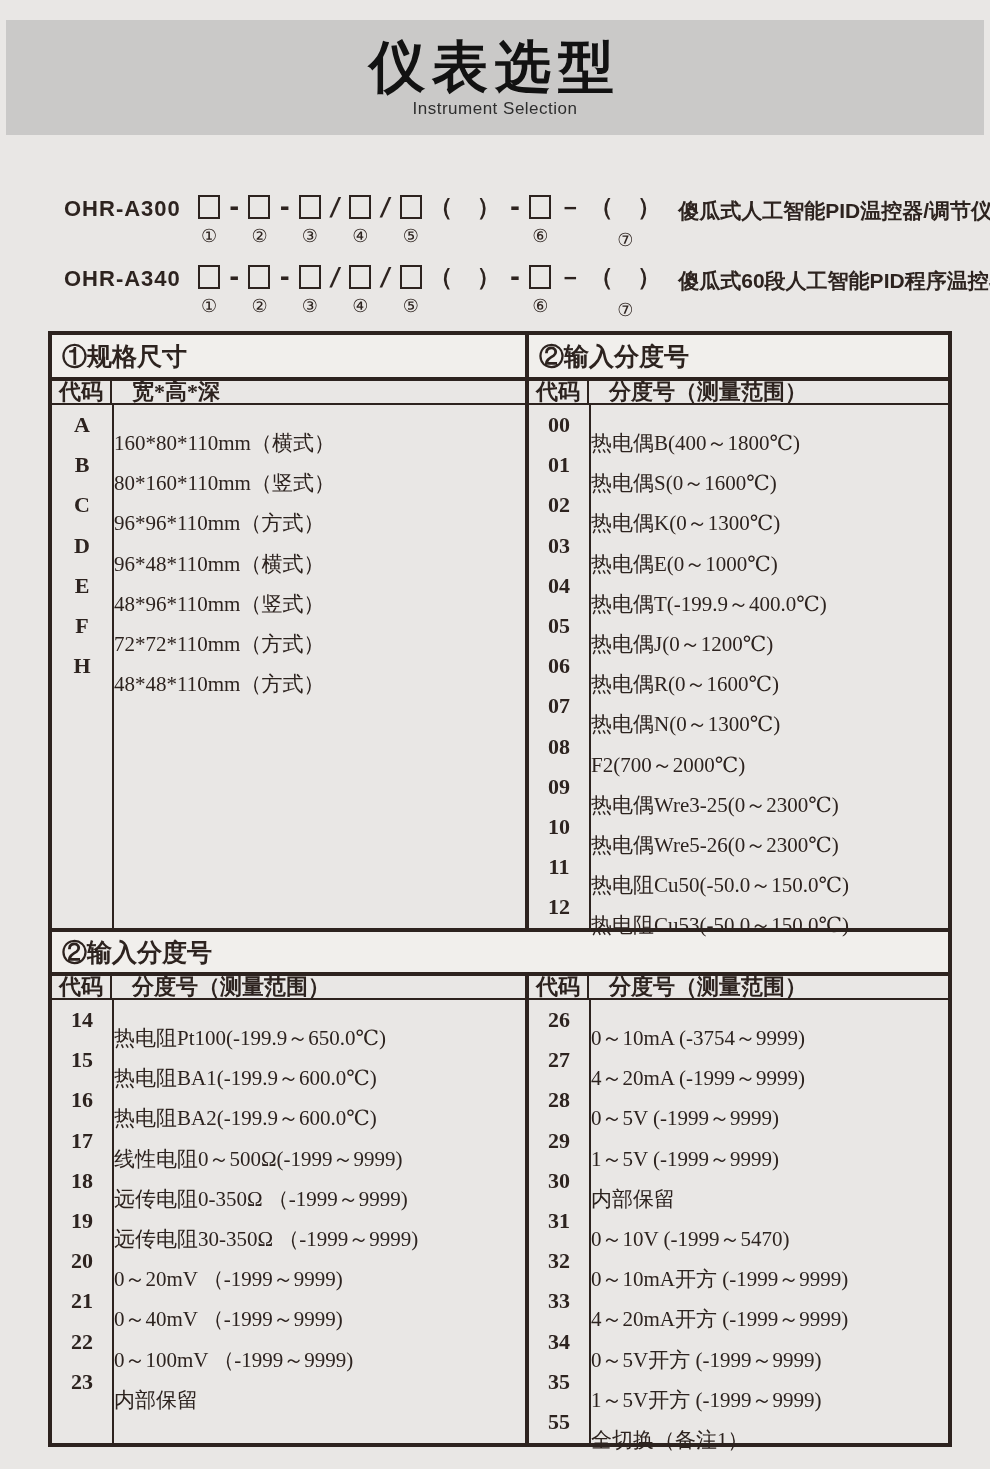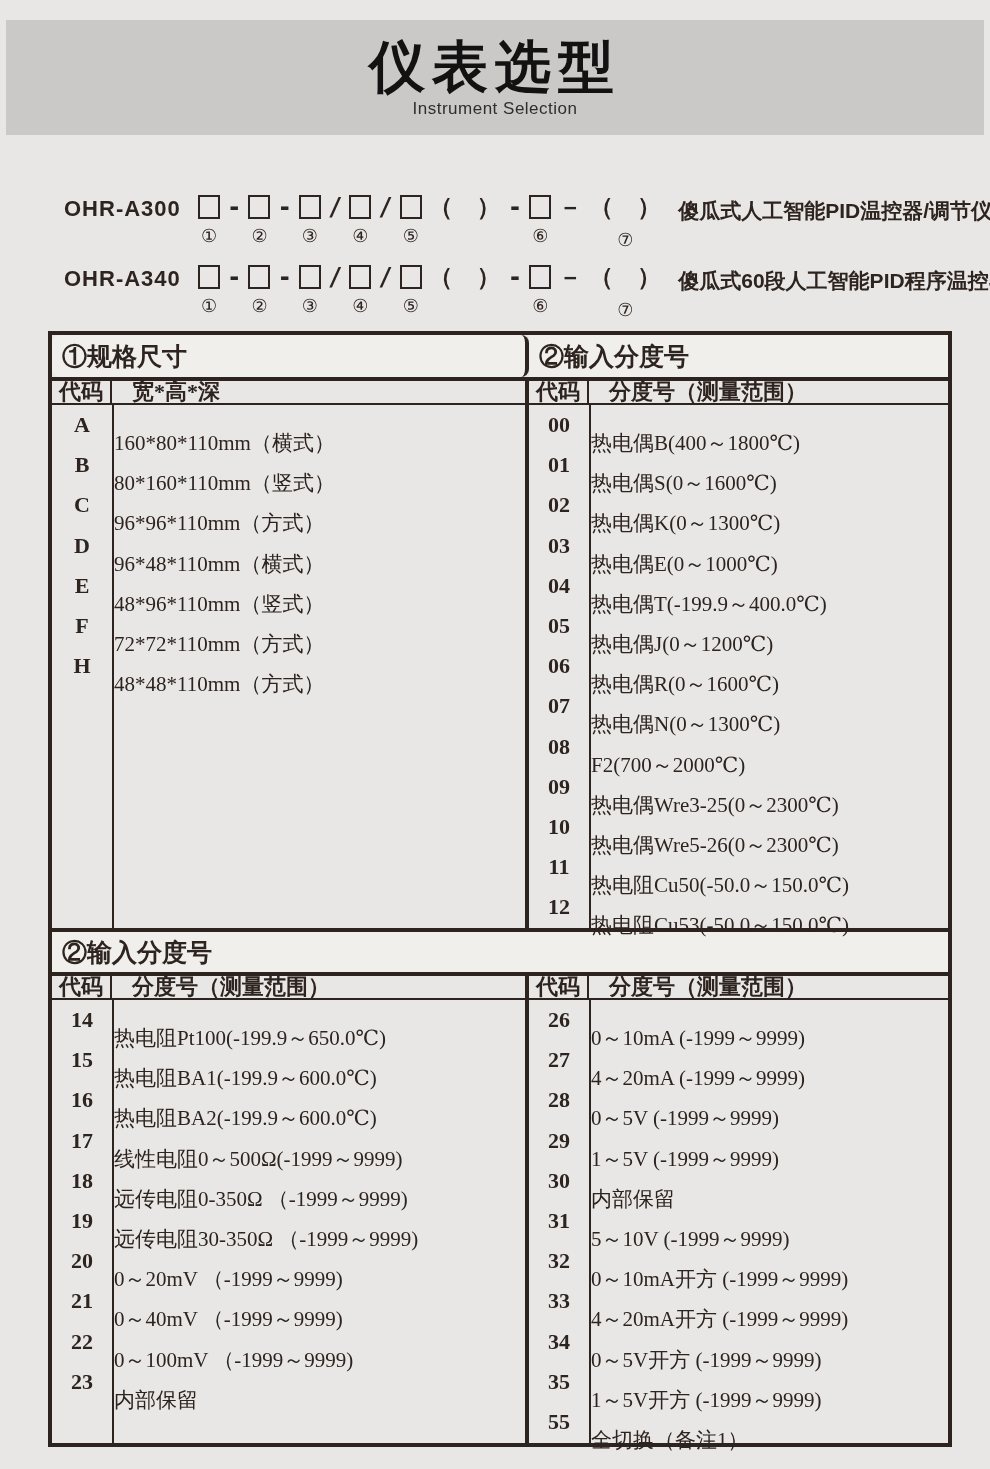--- a/index.html
+++ b/index.html
@@ -66,21 +66,21 @@
     background:var(--cellbg);
   }
   .seltable.t1{margin-top:6px;}
   .seltable.t2{margin-top:-4px;}
   .sect-row{display:flex;height:46px;border-bottom:4px solid var(--ink);}
   .sect{
     background:var(--headbg);
     display:flex;align-items:center;padding-left:10px;
     font-size:25px;font-weight:bold;
   }
-  .sect.left{width:477px;border-right:4px solid var(--ink);border-radius:8px;}
+  .sect.left{width:477px;border-right:4px solid var(--ink);}
   .sect.right{flex:1;}
   .sect.full{height:44px;border-bottom:4px solid var(--ink);width:100%;}
   .colh-row{display:flex;height:24px;border-bottom:2px solid var(--ink);}
   .halfh{width:477px;border-right:4px solid var(--ink);display:flex;align-items:stretch;}
   .halfh.r{flex:1;border-right:none;}
   .ccode{
     width:60px;border-right:2px solid var(--ink);
     display:flex;align-items:center;justify-content:center;
     font-weight:bold;font-size:22px;flex-shrink:0;
   }
@@ -451,21 +451,21 @@
 
         <div class="trow">
           <span class="cell-code">23</span>
           <span class="cell-desc">内部保留</span>
         </div>
       </div>
     <div class="halfb r">
 
         <div class="trow">
           <span class="cell-code">26</span>
-          <span class="cell-desc">0～10mA (-1999～9999)</span>
+          <span class="cell-desc">0～10mA (-3754～9999)</span>
         </div>
 
         <div class="trow">
           <span class="cell-code">27</span>
           <span class="cell-desc">4～20mA (-1999～9999)</span>
         </div>
 
         <div class="trow">
           <span class="cell-code">28</span>
           <span class="cell-desc">0～5V (-1999～9999)</span>
@@ -476,21 +476,21 @@
           <span class="cell-desc">1～5V (-1999～9999)</span>
         </div>
 
         <div class="trow">
           <span class="cell-code">30</span>
           <span class="cell-desc">内部保留</span>
         </div>
 
         <div class="trow">
           <span class="cell-code">31</span>
-          <span class="cell-desc">5～10V (-1999～9999)</span>
+          <span class="cell-desc">0～10V (-1999～5470)</span>
         </div>
 
         <div class="trow">
           <span class="cell-code">32</span>
           <span class="cell-desc">0～10mA开方 (-1999～9999)</span>
         </div>
 
         <div class="trow">
           <span class="cell-code">33</span>
           <span class="cell-desc">4～20mA开方 (-1999～9999)</span>

